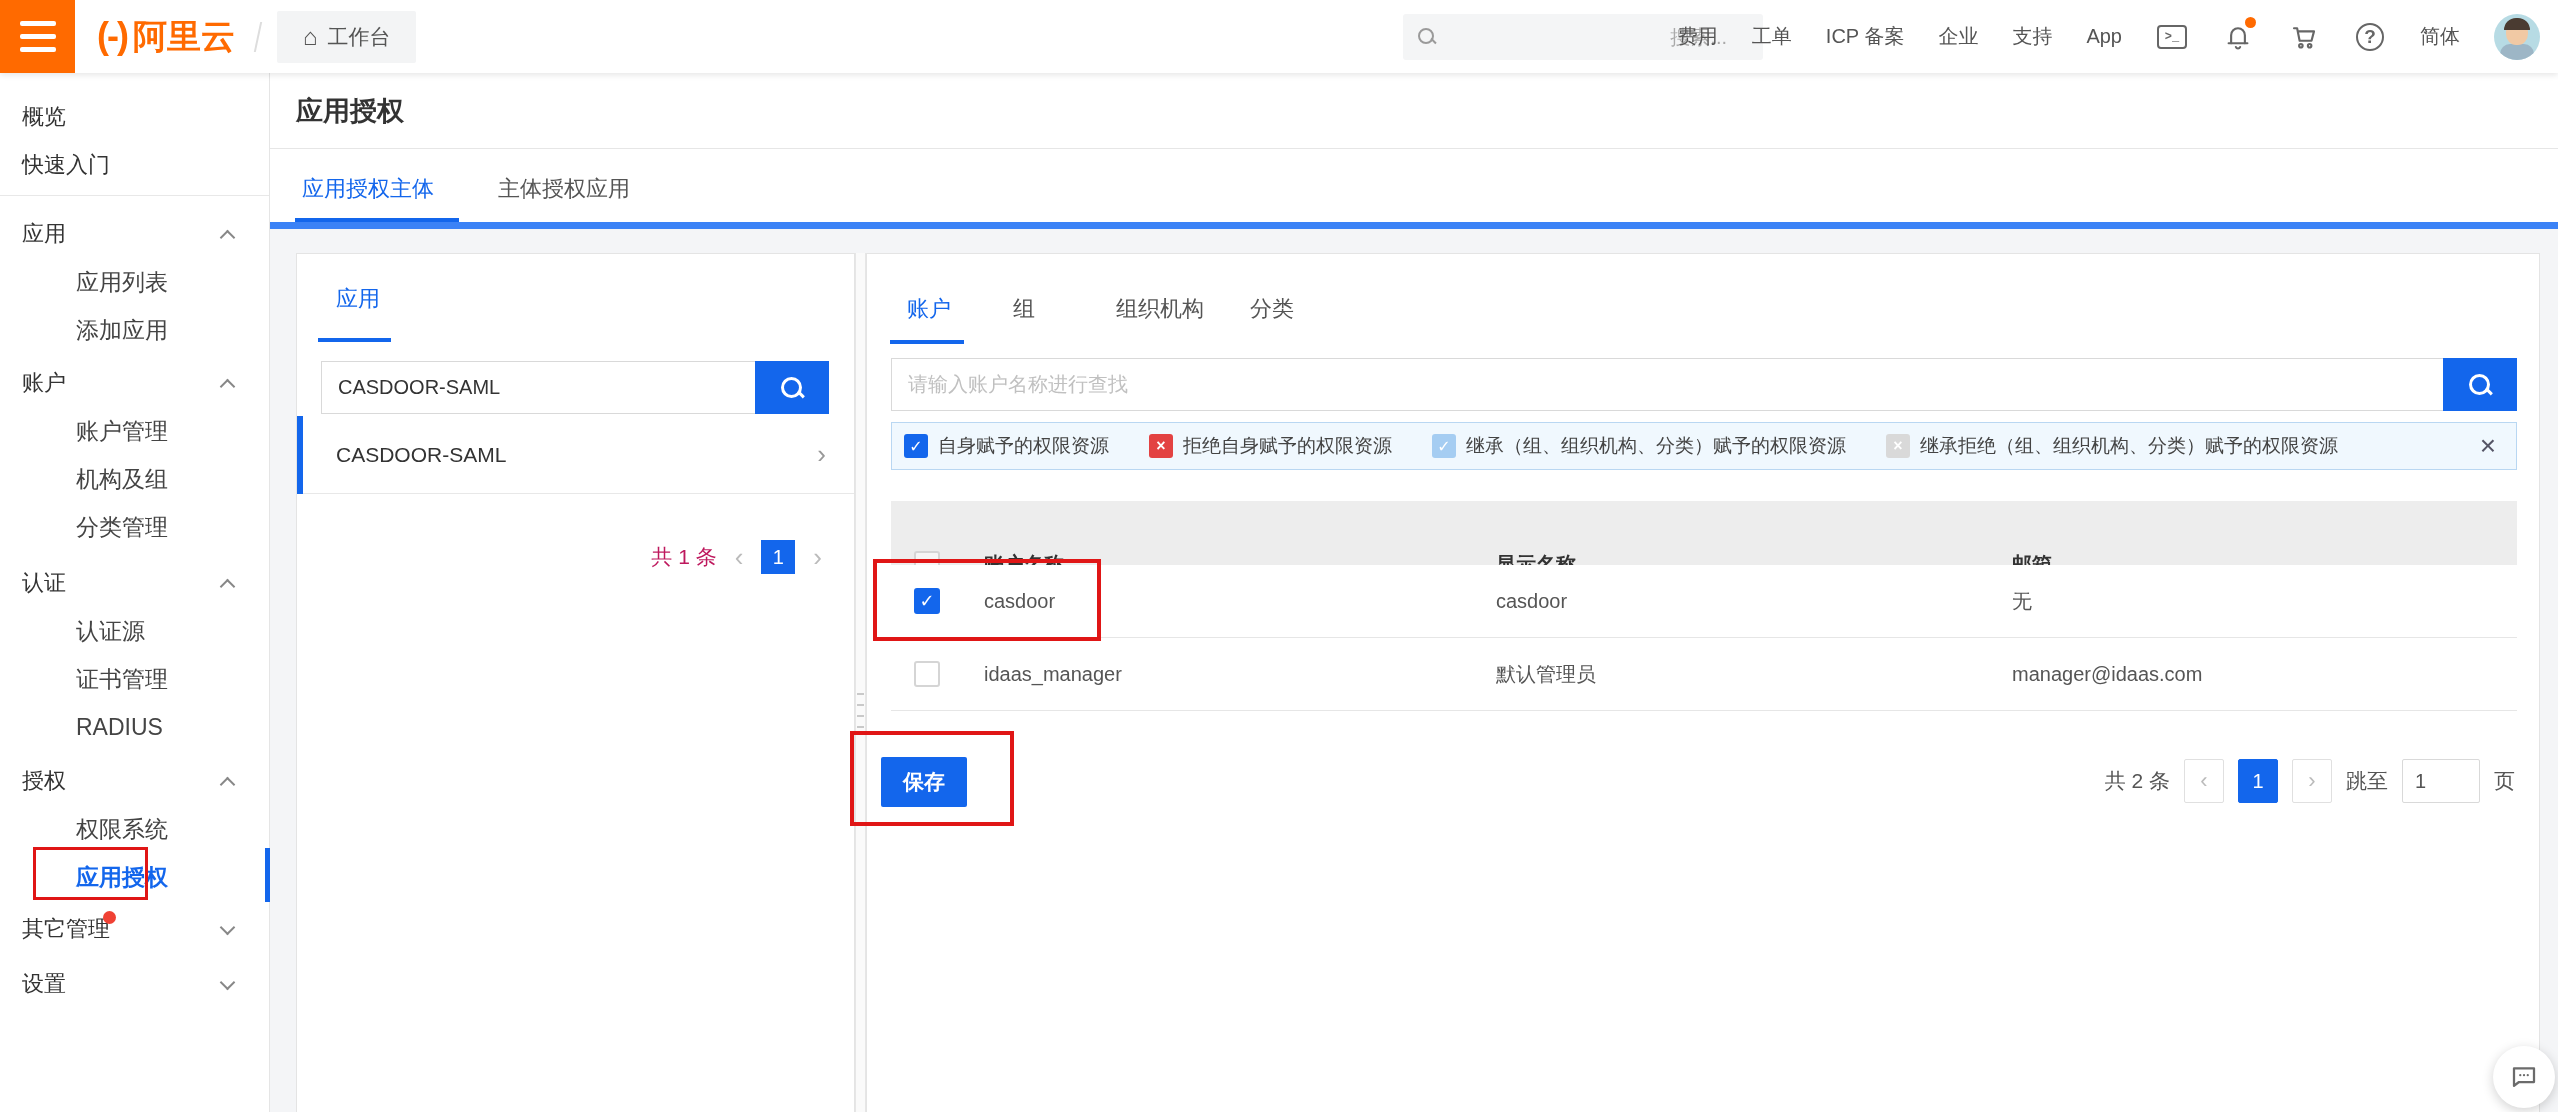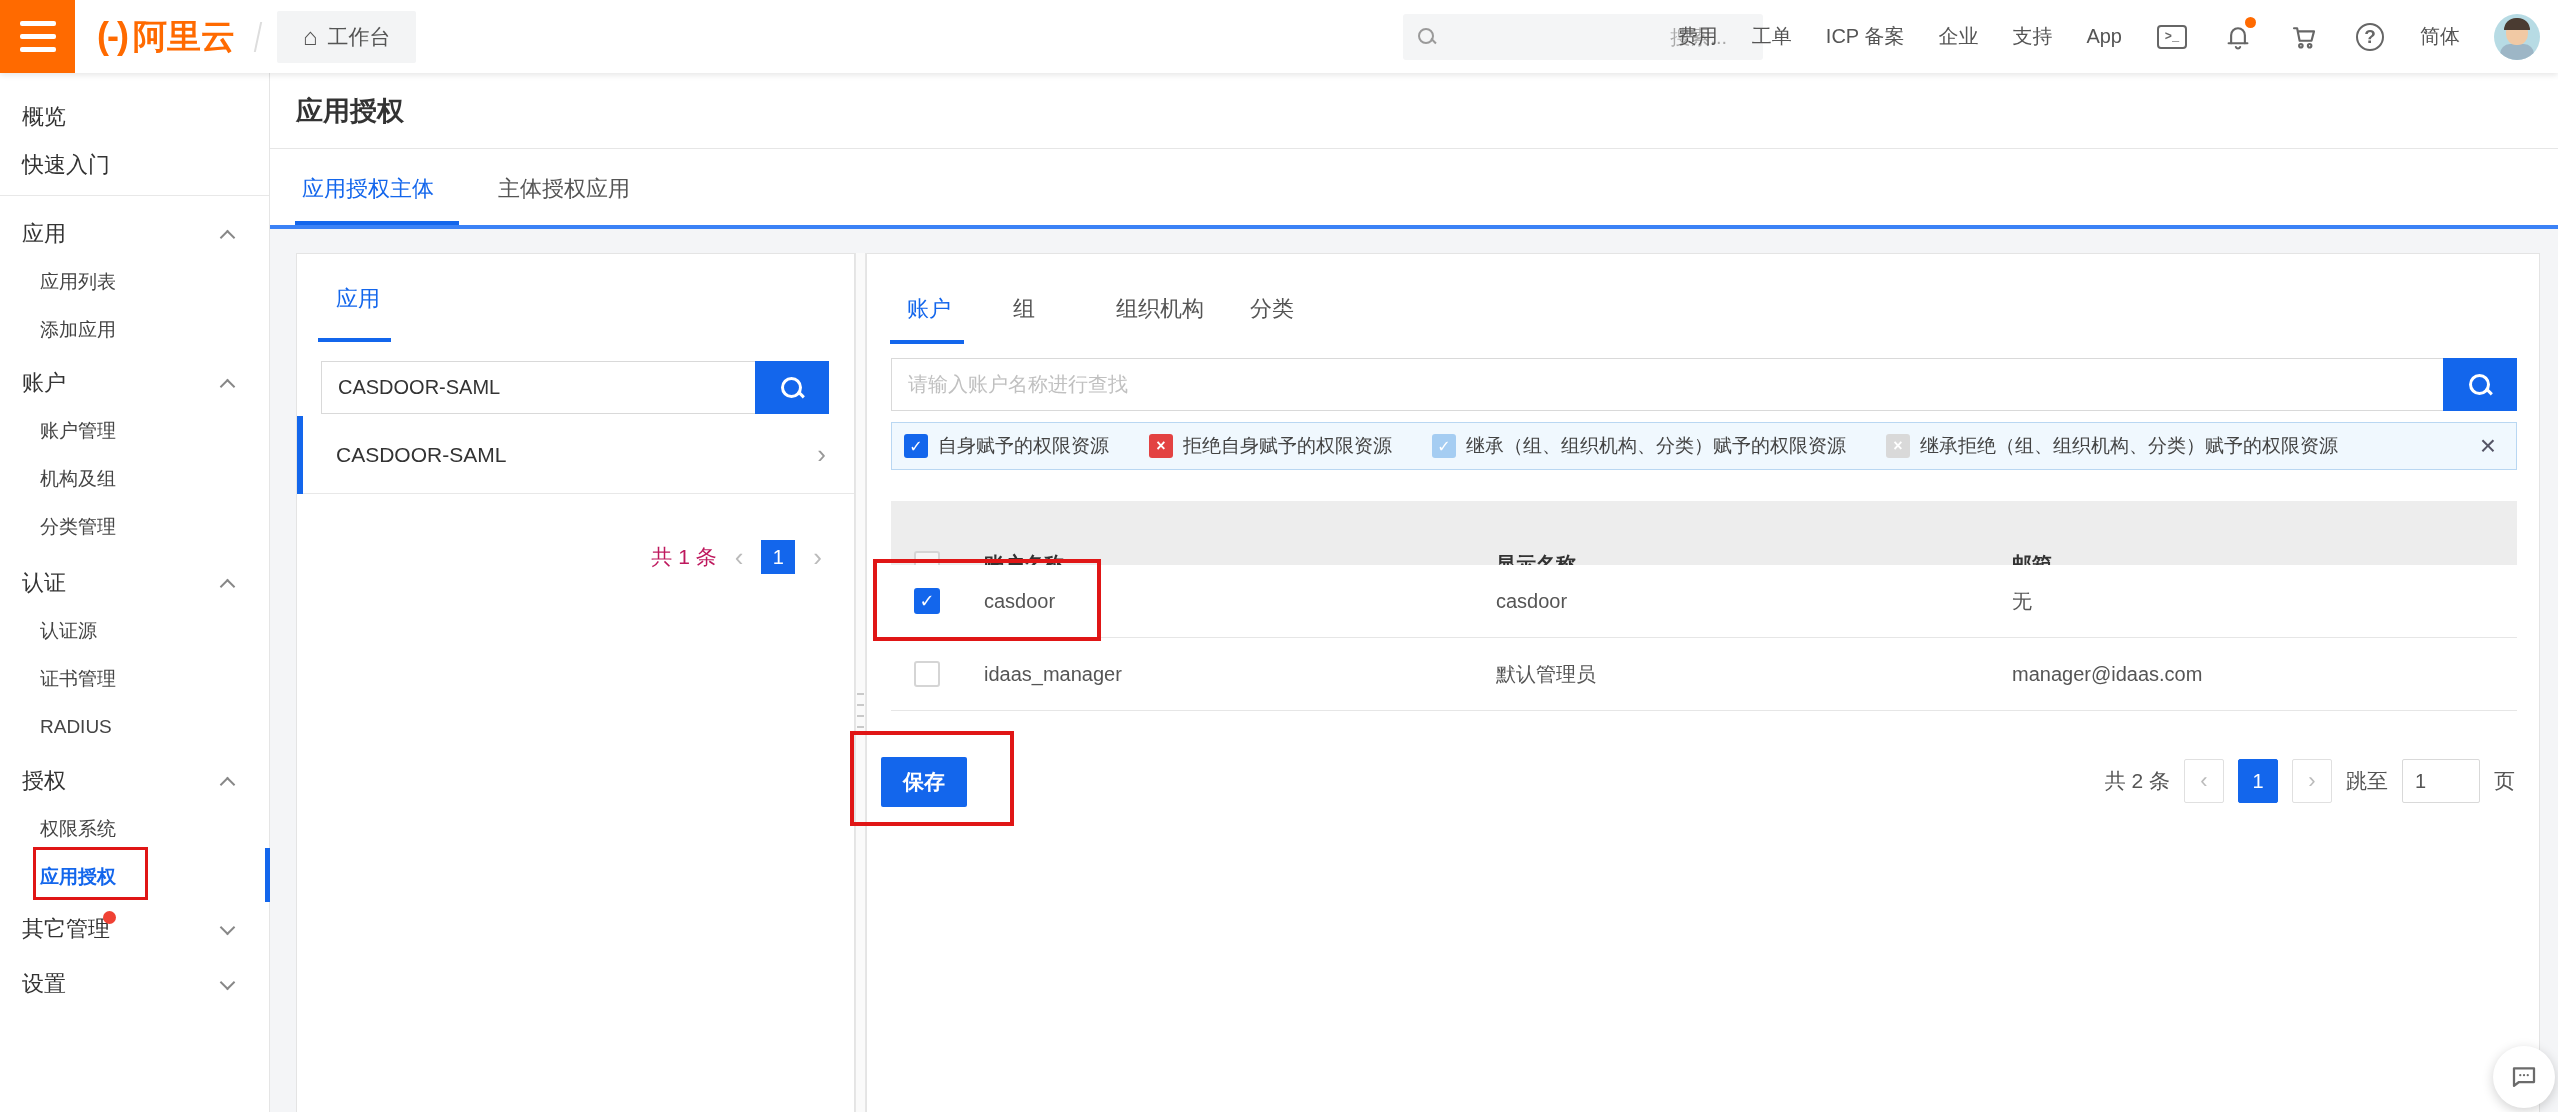--- a/index.html
+++ b/index.html
@@ -43,36 +43,36 @@
   .avatar { width:46px; height:46px; border-radius:50%; background:#b7dbe4; position:relative; overflow:hidden; cursor:pointer; }
   .avatar .head { position:absolute; left:12px; top:7px; width:22px; height:24px; border-radius:50% 50% 46% 46%; background:#f1c9a4; }
   .avatar .hair { position:absolute; left:10px; top:4px; width:26px; height:12px; border-radius:12px 12px 0 0; background:#4a3b31; }
   .avatar .body { position:absolute; left:6px; top:30px; width:34px; height:18px; border-radius:10px 10px 0 0; background:#9db6c6; }
 
   
   .sidebar { position:absolute; left:0; top:73px; width:270px; height:1039px; background:#fff;
              border-right:1px solid #e5e5e5; z-index:10; padding-top:20px; }
   .side-item { position:relative; height:48px; display:flex; align-items:center; font-size:22px; color:#333;
                cursor:pointer; padding-left:22px; }
-  .side-item.child { padding-left:40px; font-size:19px; color:#444; }
+  .side-item.child { padding-left:40px; font-size:23px; color:#444;margin-left:36px; }
   .side-item.active { color:#1366ec; font-weight:bold; }
   .side-divider { height:1px; background:#e8e8e8; margin:6px 0 14px 0; }
   .chev { position:absolute; right:36px; width:11px; height:11px; border-right:2px solid #888; border-bottom:2px solid #888; }
   .chev.up { transform:rotate(-135deg); top:22px; }
   .chev.down { transform:rotate(45deg); top:17px; }
   .side-dot { position:absolute; width:13px; height:13px; border-radius:50%; background:#f04134; left:103px; top:6px; }
   .side-active-bar { position:absolute; right:-1px; top:775px; width:5px; height:54px; background:#1366ec; }
   .side-redbox { position:absolute; left:33px; top:774px; width:115px; height:53px; border:3px solid #e01616; }
 
   
   .main { position:absolute; left:270px; top:73px; width:2288px; height:1039px; background:#f4f5f7; }
   .page-head { position:absolute; left:0; top:0; width:2288px; height:76px; background:#fff; border-bottom:1px solid #e6e6e6;
                display:flex; align-items:center; }
   .page-title { font-size:27px; font-weight:bold; color:#333; margin-left:26px; }
-  .page-tabs { position:absolute; left:0; top:76px; width:2288px; height:80px; background:#fff; border-bottom:4px solid #3b82f6; }
+  .page-tabs { position:absolute; left:0; top:76px; width:2288px; height:80px; background:#fff; border-bottom:7px solid #3b82f6; }
   .page-tab { position:absolute; top:0; height:80px; display:flex; align-items:center; font-size:22px; color:#555; cursor:pointer; }
   .page-tab.t0 { left:32px; }
   .page-tab.t1 { left:228px; }
   .page-tab.active { color:#1366ec; }
   .page-tab-underline { position:absolute; left:25px; bottom:0; width:164px; height:4px; background:#1366ec; }
 
   .panel { position:absolute; top:180px; height:932px; background:#fff; border:1px solid #e4e4e4; border-bottom:none; }
   .panel-left { left:26px; width:559px; }
   .panel-right { left:596px; width:1674px; overflow:visible; }
   .splitter { position:absolute; left:585px; top:180px; width:11px; height:932px; background:#fafafa;

